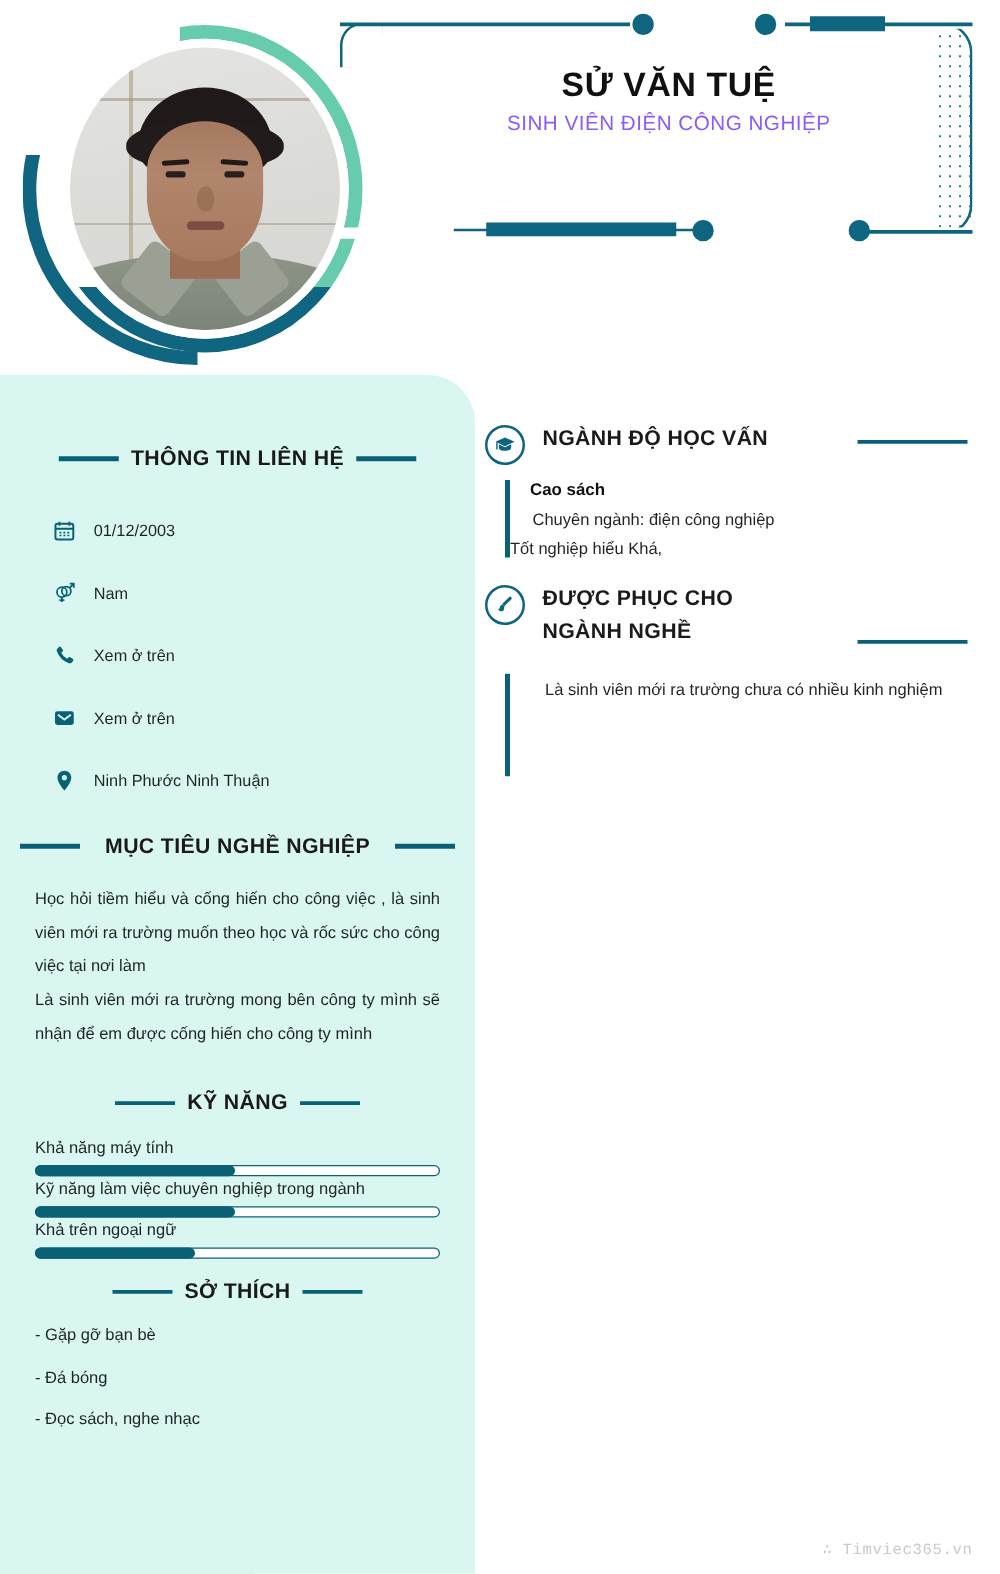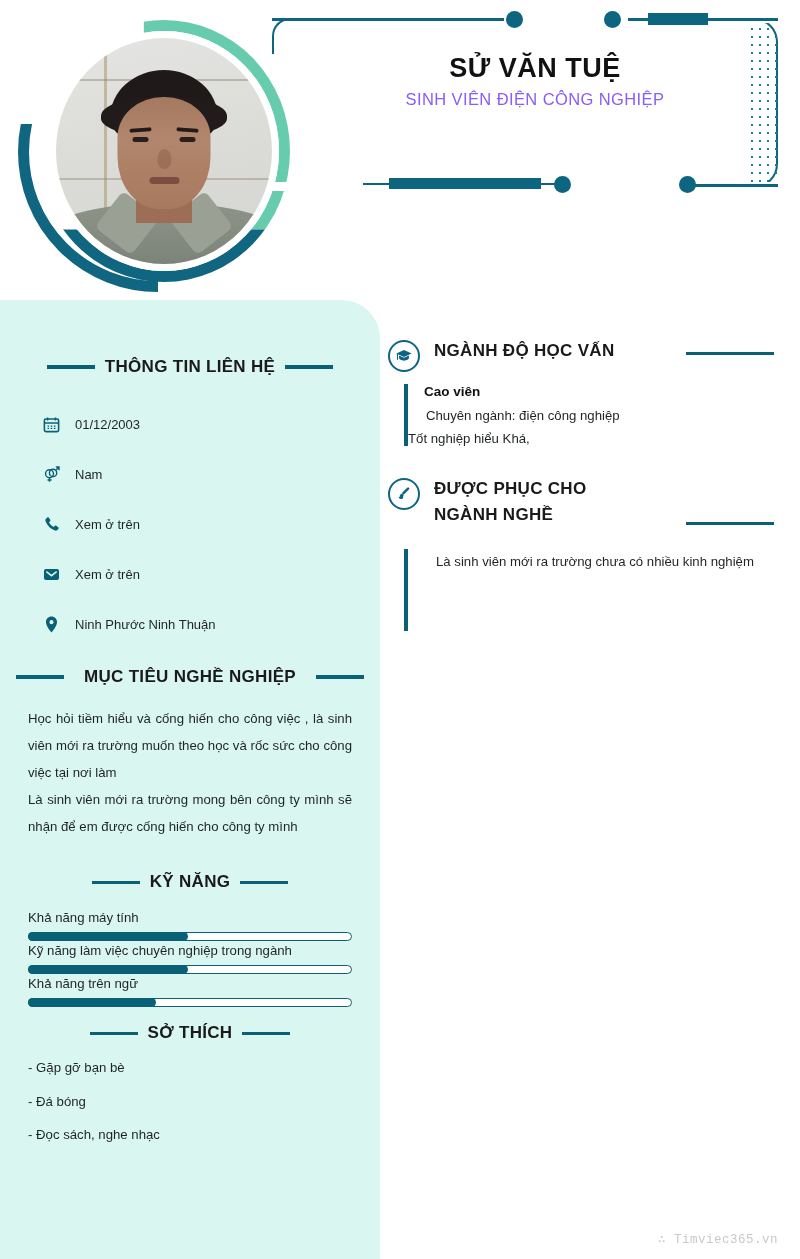--- a/index.html
+++ b/index.html
@@ -306,21 +306,21 @@
           <div class="skill-fill" style="width: calc(49% + 2px);"></div>
         </div>
       </div>
       <div class="skill-item">
         <div class="skill-label">Kỹ năng làm việc chuyên nghiệp trong ngành</div>
         <div class="skill-track">
           <div class="skill-fill" style="width: calc(49% + 2px);"></div>
         </div>
       </div>
       <div class="skill-item">
-        <div class="skill-label">Khả năng trên ngữ</div>
+        <div class="skill-label">Khả trên ngoại ngữ</div>
         <div class="skill-track">
           <div class="skill-fill" style="width: calc(39% + 2px);"></div>
         </div>
       </div>
     </div>
 
     <div class="sec-head hobby-head">
       <span class="rule"></span>
       <span class="sec-title">SỞ THÍCH</span>
       <span class="rule"></span>
@@ -342,27 +342,27 @@
             <path d="M5.4 11.2v3.6c0 1.9 3 3.4 6.6 3.4s6.6-1.5 6.6-3.4v-3.6L12 14.4l-6.6-3.2z"></path>
             <rect x="2.6" y="9" width="1.5" height="8" rx=".7"></rect>
           </svg>
         </span>
         <div class="r-title-wrap">
           <div class="r-title">NGÀNH ĐỘ HỌC VẤN</div>
           <span class="r-rule"></span>
         </div>
       </div>
       <div class="r-body">
-        <div class="r-degree">Cao viên</div>
+        <div class="r-degree">Cao sách</div>
         <div class="r-major">Chuyên ngành: điện công nghiệp</div>
         <div class="r-note">Tốt nghiệp hiểu Khá,</div>
       </div>
     </div>
 
-    <div class="r-sec" style="margin-top:30px;">
+    <div class="r-sec" style="margin-top:20px;">
       <div class="r-head">
         <span class="r-ico">
           <svg viewBox="0 0 24 24" fill="currentColor">
             <path d="M18.6 3.6a1.7 1.7 0 0 0-2.4 0l-7.1 7.1 2.4 2.4 7.1-7.1a1.7 1.7 0 0 0 0-2.4z"></path>
             <path d="M8.1 11.9l-.9.9c-.9.9-.6 1.9-1 2.7-.3.6-.9 1-1.6 1.2 1 1.4 2.6 2.2 4 2 1.6-.2 2.6-1.6 2.4-3.2-.1-.7.1-1.2.5-1.6l.3-.3-2.4-2.4-1.3.7z"></path>
           </svg>
         </span>
         <div class="r-title-wrap">
           <div class="r-title">ĐƯỢC PHỤC CHO</div>
           <div class="r-title">NGÀNH NGHỀ</div>

